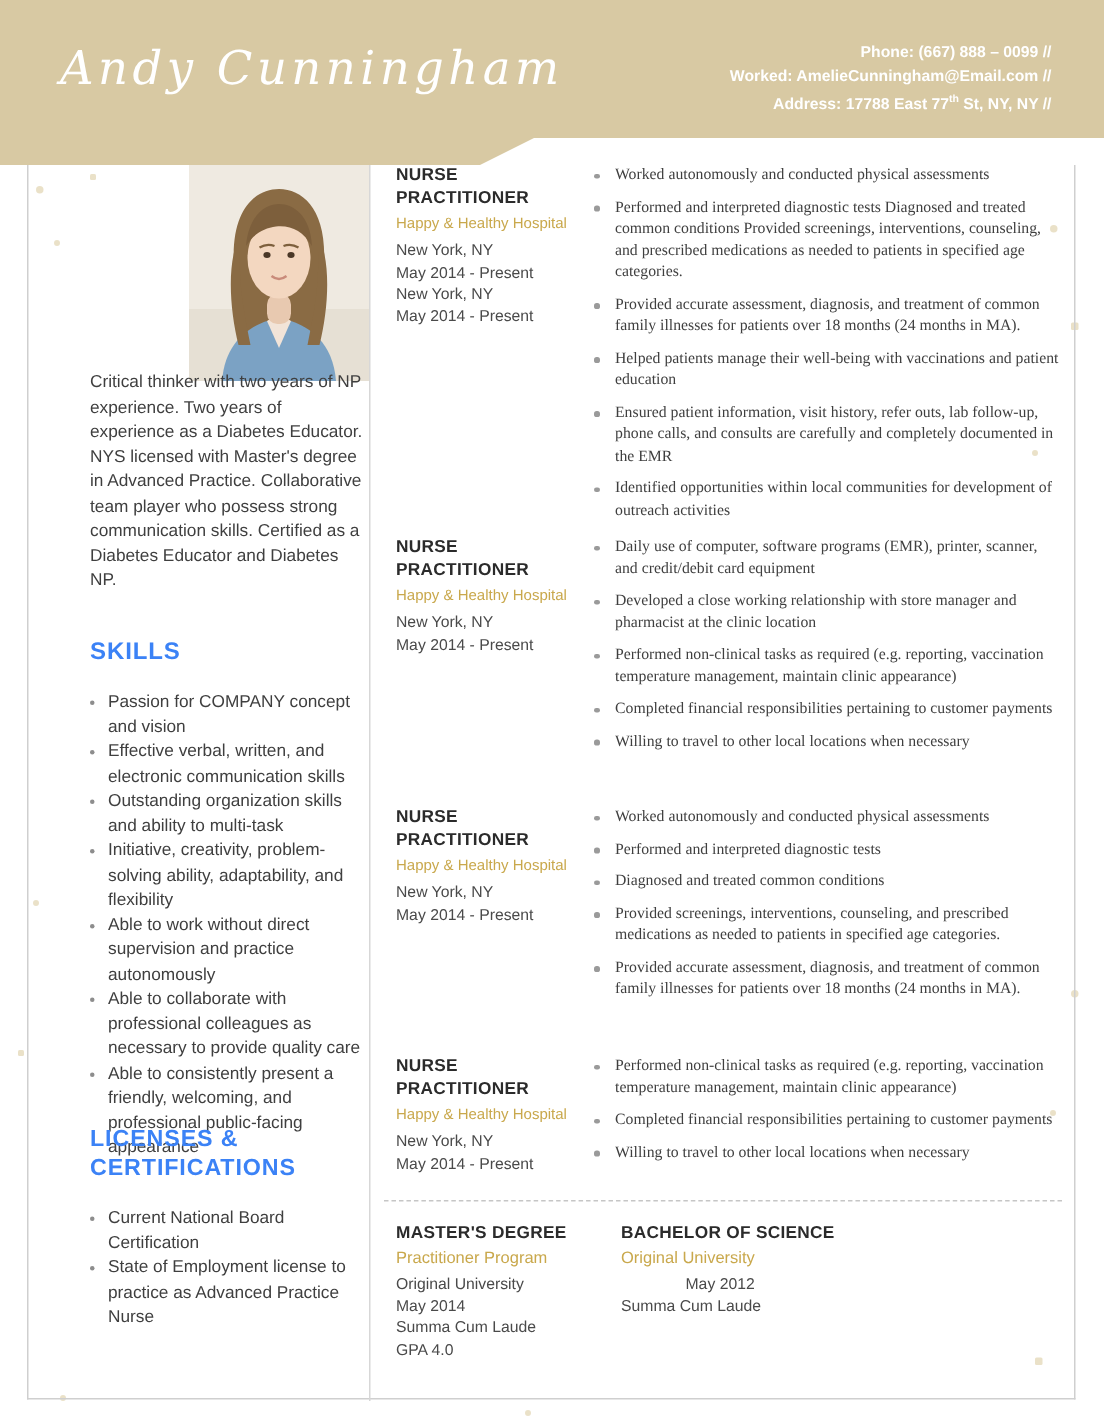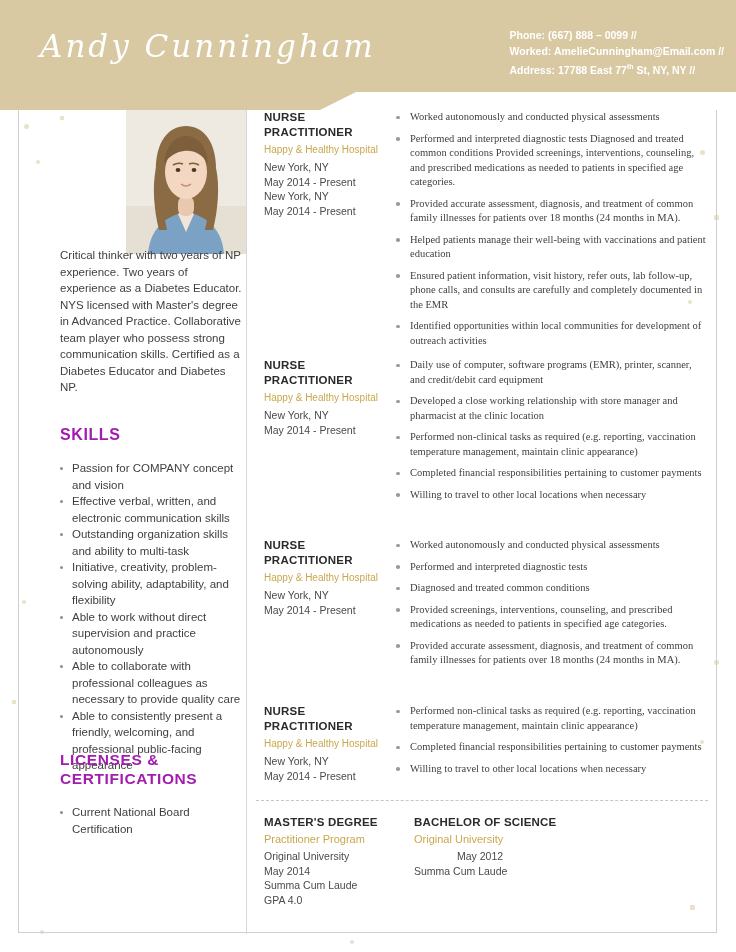--- a/index.html
+++ b/index.html
@@ -56,23 +56,23 @@
     top: 28px;
     font-family: "DejaVu Serif", serif;
     font-style: italic;
     font-size: 31px;
     color: #ffffff;
     letter-spacing: 3px;
     white-space: nowrap;
   }
   .contact {
     position: absolute;
-    right: 12px;
+    right: 35px;
     top: 28px;
-    text-align: left;
+    text-align: right;
     font-size: 10.5px;
     line-height: 15.5px;
     color: #ffffff;
     font-weight: bold;
   }
   .contact .slash { color: #ffffff; font-weight: bold; }
   .contact sup { font-size: 7px; }
 
   
   .content {
@@ -127,21 +127,21 @@
     width: 182px;
     font-size: 11.5px;
     line-height: 16.5px;
     color: #3f3f3f;
   }
 
   .sec-title {
     font-family: "Liberation Sans", sans-serif;
     font-size: 16px;
     font-weight: bold;
-    color: #a21caf;
+    color: #3b82f6;
     letter-spacing: .6px;
   }
   .sec-title.small { font-size: 15.5px; line-height: 19px; }
 
   .left-block { position: absolute; left: 22px; width: 186px; }
 
   ul.bullets {
     margin: 0;
     padding: 0;
     list-style: none;
@@ -342,20 +342,21 @@
           <li>Able to work without direct supervision and practice autonomously</li>
           <li>Able to collaborate with professional colleagues as necessary to provide quality care</li>
           <li>Able to consistently present a friendly, welcoming, and professional public-facing appearance</li>
         </ul>
       </div>
 
       <div class="left-block" style="top:640px;">
         <div class="sec-title small">LICENSES &amp; CERTIFICATIONS</div>
         <ul class="bullets" style="margin-top:16px;">
           <li>Current National Board Certification</li>
+          <li>State of Employment license to practice as Advanced Practice Nurse</li>
         </ul>
       </div>
     </div>
 
     <div class="right-col">
 
       <div class="job" style="top:0px;">
         <div class="job-left">
           <div class="job-title">NURSE PRACTITIONER</div>
           <div class="job-company">Happy &amp; Healthy Hospital</div>

